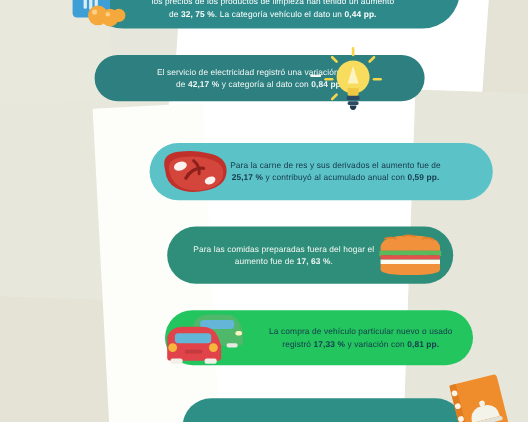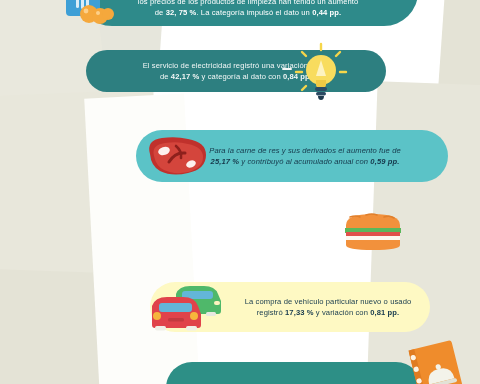--- a/index.html
+++ b/index.html
@@ -105,21 +105,21 @@
   
   #pill-meals{
     left:152px;top:206px;width:260px;height:52px;
     background:#2f8e79;
   }
   #pill-meals .txt{color:#f3f8f5;}
 
   
   #pill-veh{
     left:150px;top:282px;width:280px;height:50px;
-    background:#fef9c3;
+    background:#22c55e;
   }
   #pill-veh .txt{color:#163a4d;}
 
   
   #pill-rest{
     left:166px;top:362px;width:256px;height:44px;
     background:#2d8f86;border-radius:26px 26px 0 0;
   }
   #pill-rest .txt{color:#f2f8f6;padding-top:8px;font-size:7.4px;}
 
@@ -156,21 +156,21 @@
     <div class="notch-white"></div>
     <div class="panel-beige"></div>
     <div class="panel-beige2"></div>
     <div class="band-b band-white"></div>
     <div class="panel-right"></div>
   </div>
 
   <div class="pill" id="pill-clean">
     <div class="txt">
       <span>los precios de los productos de limpieza han tenido un aumento</span><br>
-      <span>de </span><b>32, 75 %</b><span>. La categoría impulsó el dato un </span><b>0,44 pp.</b>
+      <span>de </span><b>32, 75 %</b><span>. La categoría vehículo el dato un </span><b>0,44 pp.</b>
     </div>
   </div>
 
   <div class="icon" id="icon-handwash">
     <svg viewBox="0 0 60 62" width="60" height="62">
       <rect x="4" y="0" width="34" height="42" rx="4" fill="#3e9fd6"></rect>
       <path d="M14 10 q0-5 5-5 q5 0 5 5 v14 h-10 z" fill="#d9ecf7"></path>
       <rect x="14" y="22" width="3" height="12" rx="1.5" fill="#d9ecf7"></rect>
       <rect x="19" y="22" width="3" height="13" rx="1.5" fill="#d9ecf7"></rect>
       <rect x="24" y="22" width="3" height="12" rx="1.5" fill="#d9ecf7"></rect>
@@ -204,37 +204,43 @@
       <circle cx="29" cy="28" r="15" fill="#f8dc5e"></circle>
       <path d="M24 38 h10 v5 q0 3-5 3 q-5 0-5-3 z" fill="#f0c944"></path>
       <path d="M29 18 l-5 16 h10 z" fill="#fdf3c0"></path>
       <rect x="23" y="45" width="12" height="4" rx="2" fill="#2b4a63"></rect>
       <rect x="24" y="50" width="10" height="3.5" rx="1.7" fill="#2b4a63"></rect>
       <path d="M26 54 h6 q0 4-3 4 q-3 0-3-4 z" fill="#1f3a4e"></path>
     </svg>
   </div>
 
   <div class="pill" id="pill-beef">
-    <div class="txt" style="padding-left:34px;font-style:italic;">
+    <div class="txt" style="padding-left:34px;">
       <span>Para la carne de res y sus derivados el aumento fue de</span><br>
       <b>25,17 %</b><span> y contribuyó al acumulado anual con </span><b>0,59 pp.</b>
     </div>
   </div>
 
   <div class="icon" id="icon-meat">
     <svg viewBox="0 0 66 48" width="66" height="48">
       <path d="M8 22 q-4-14 12-16 q14-2 26 1 q18 3 18 16 q0 14-18 18 q-16 4-28-2 q-9-5-10-17z" fill="#c0312c"></path>
       <path d="M12 24 q-3-11 11-13 q13-2 23 1 q15 3 15 13 q0 11-15 15 q-14 3-24-2 q-8-4-10-14z" fill="#d4453c"></path>
       <ellipse cx="22" cy="19" rx="6" ry="4" fill="#fdf1ee" transform="rotate(-18 22 19)"></ellipse>
       <ellipse cx="49" cy="32" rx="5" ry="3.4" fill="#fdf1ee" transform="rotate(-20 49 32)"></ellipse>
       <path d="M27 30 q6-10 16-9" stroke="#8e201c" stroke-width="3" fill="none" stroke-linecap="round"></path>
       <path d="M34 14 q6 5 5 12" stroke="#8e201c" stroke-width="2.6" fill="none" stroke-linecap="round"></path>
     </svg>
   </div>
 
+  <div class="pill" id="pill-meals">
+    <div class="txt" style="padding-right:56px;">
+      <span>Para las comidas preparadas fuera del hogar el</span><br>
+      <span>aumento fue de </span><b>17, 63 %</b><span>.</span>
+    </div>
+  </div>
 
   <div class="icon" id="icon-sandwich">
     <svg viewBox="0 0 58 40" width="58" height="40">
       <path d="M2 13 q0-11 27-11 q27 0 27 11 v3 h-54 z" fill="#f2913c"></path>
       <path d="M6 5 q6-2 10 0 M22 3 q6-2 11 0 M40 5 q6-2 10 1" stroke="#e07f2c" stroke-width="1.6" fill="none" stroke-linecap="round"></path>
       <rect x="1" y="16" width="56" height="4" fill="#5bb85b"></rect>
       <path d="M1 19 q7 4 14 0 q7 4 14 0 q7 4 14 0 q7 4 14 0 v2 h-56z" fill="#5bb85b"></path>
       <rect x="2" y="20" width="54" height="4" fill="#e0524a"></rect>
       <rect x="2" y="24" width="54" height="4" fill="#fdfaf0"></rect>
       <path d="M2 28 h54 v5 q0 5-27 5 q-27 0-27-5 z" fill="#f2913c"></path>

